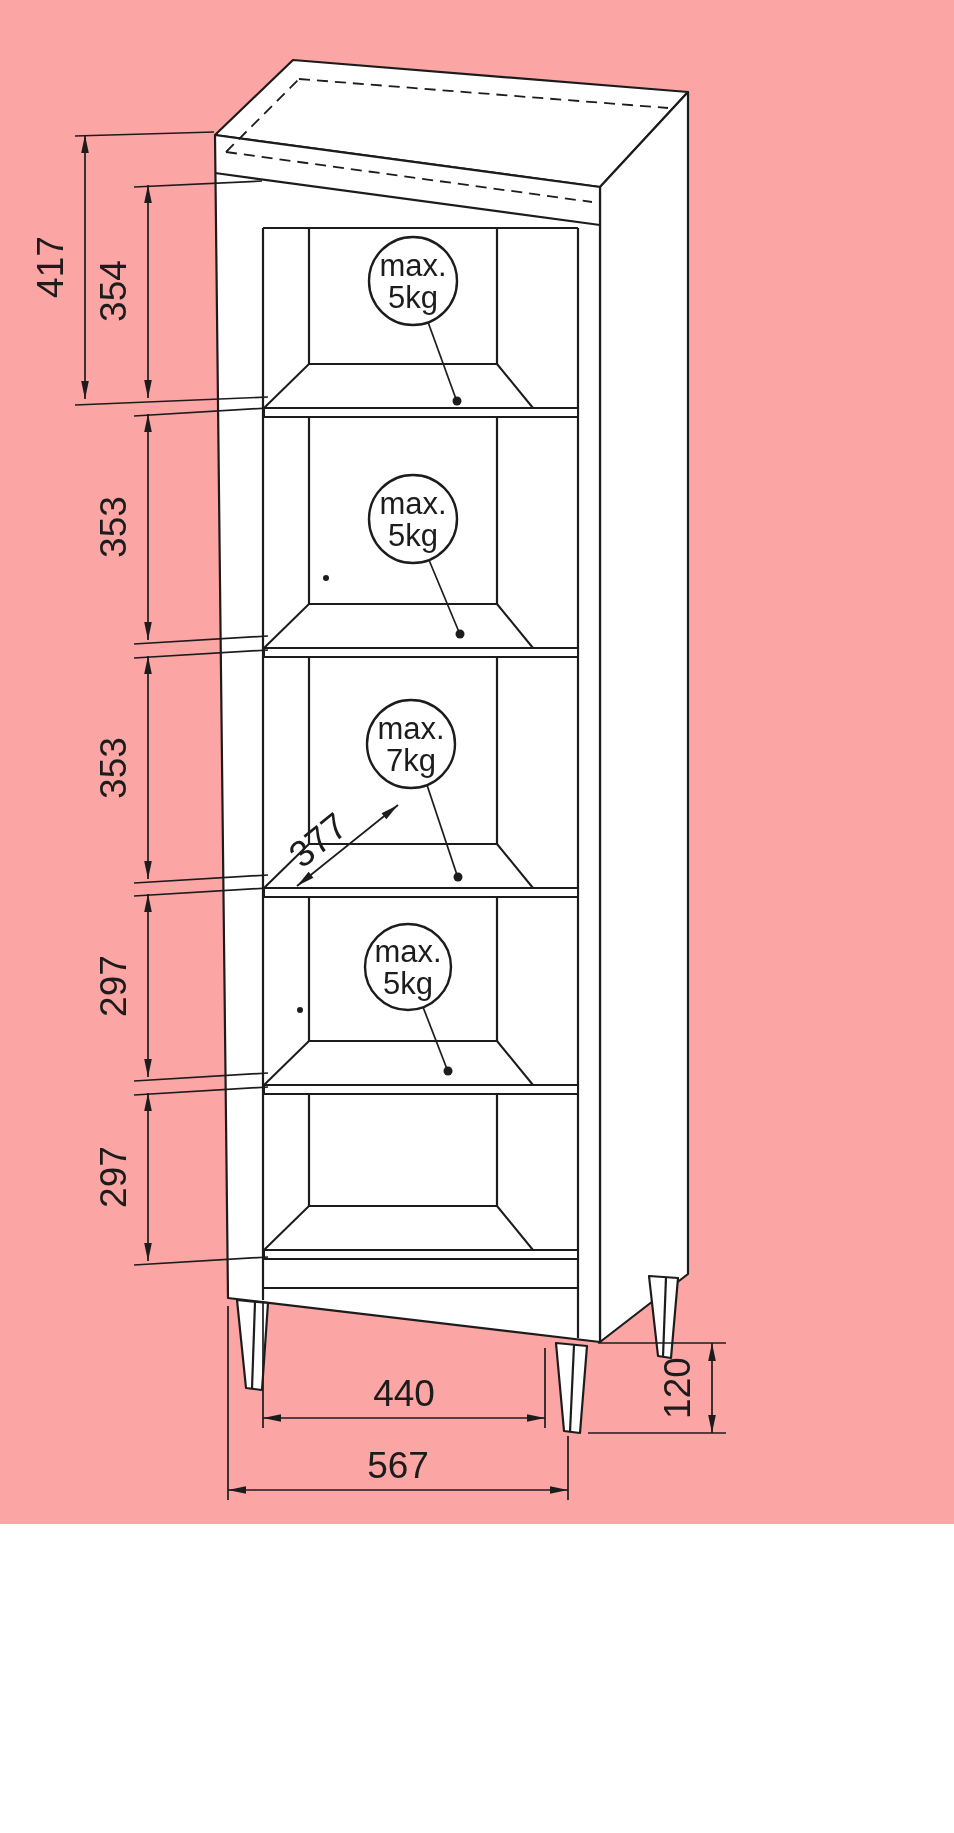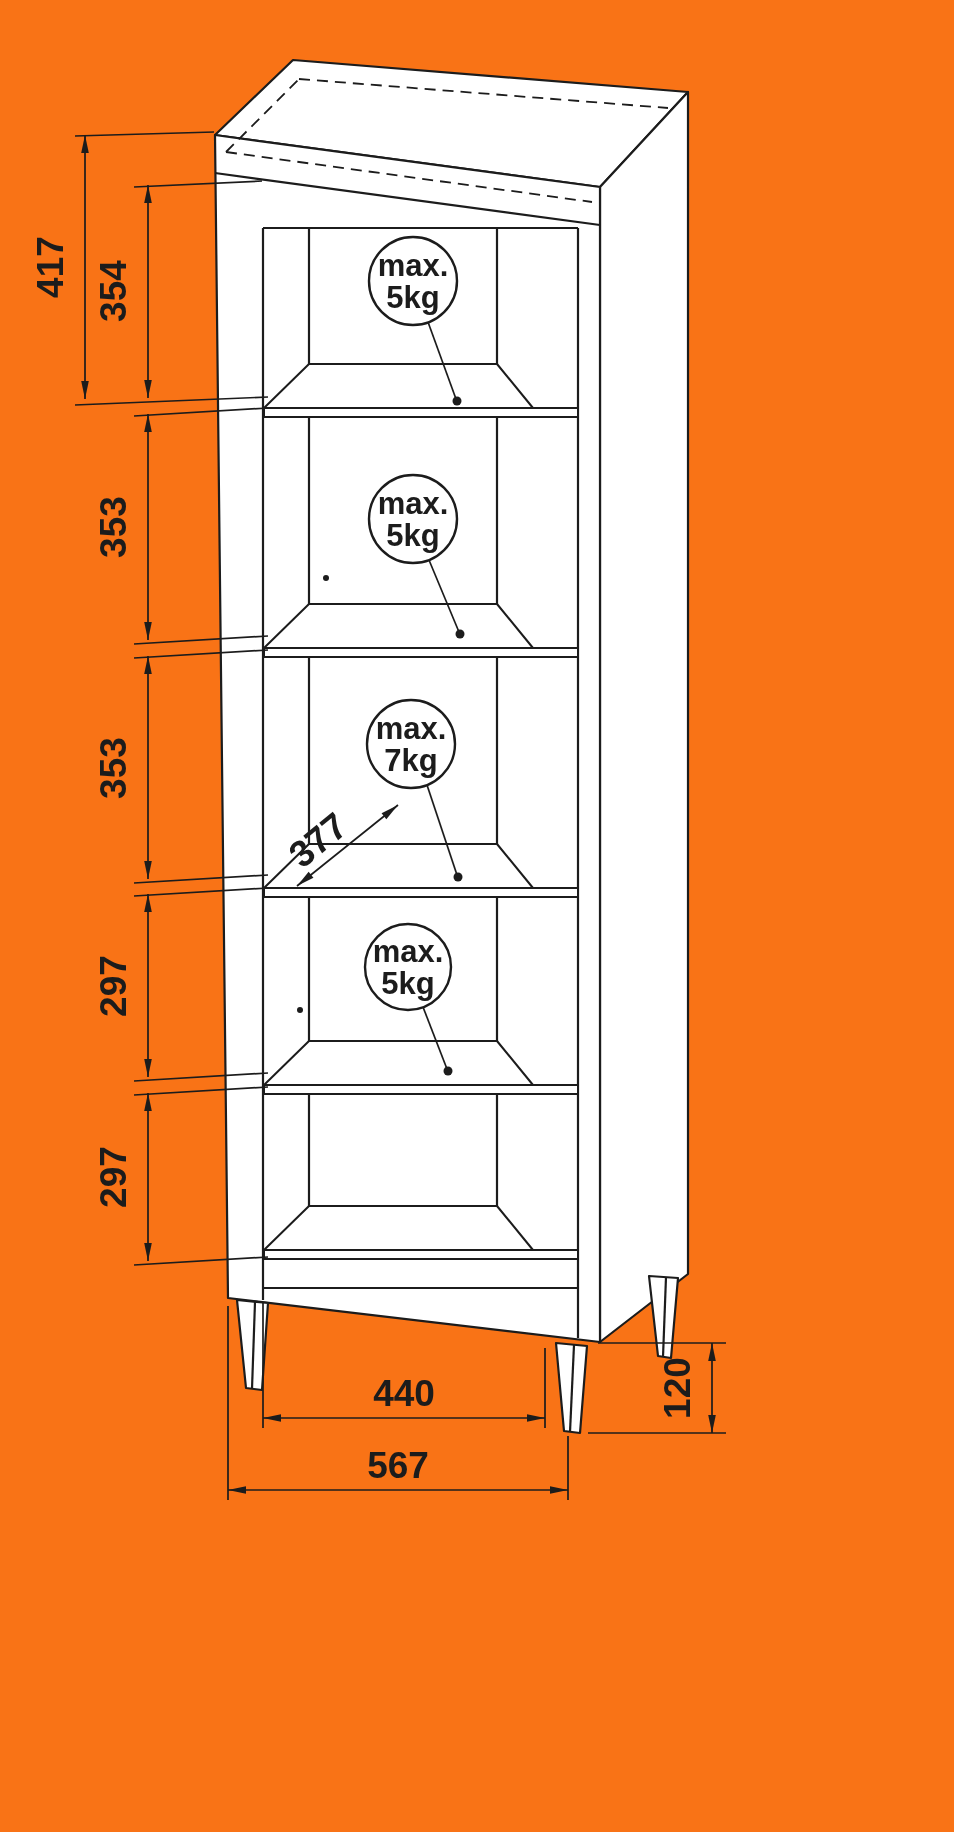--- a/index.html
+++ b/index.html
@@ -1,17 +1,17 @@
 <!DOCTYPE html>
 <html><head>
 <meta charset="utf-8">
 <style>
   html,body{margin:0;padding:0;background:#ffffff;}
-  .stage{position:relative;width:954px;height:1832px;background:#f97316;overflow:hidden;
-         font-family:"Liberation Sans", sans-serif;font-weight:bold;}
+  .stage{position:relative;width:954px;height:1524px;background:#fca5a5;overflow:hidden;
+         font-family:"Liberation Sans", sans-serif;}
   svg{display:block;}
   .cab{stroke:#1c1c1c;stroke-width:2.2;fill:none;stroke-linejoin:round;}
   .cabfill{stroke:#1c1c1c;stroke-width:2.2;fill:#ffffff;stroke-linejoin:round;}
   .thin{stroke:#1c1c1c;stroke-width:2;fill:#ffffff;stroke-linejoin:round;}
   .hid{stroke:#1c1c1c;stroke-width:1.8;fill:none;stroke-dasharray:11 7;}
   .dim{stroke:#1c1c1c;stroke-width:1.7;fill:none;}
   .dimtxt{fill:#1c1c1c;font-size:37px;font-family:"Liberation Sans", sans-serif;}
   .loadtxt{fill:#1c1c1c;font-size:31px;font-family:"Liberation Sans", sans-serif;}
   .dot{fill:#1c1c1c;stroke:none;}
 </style>

